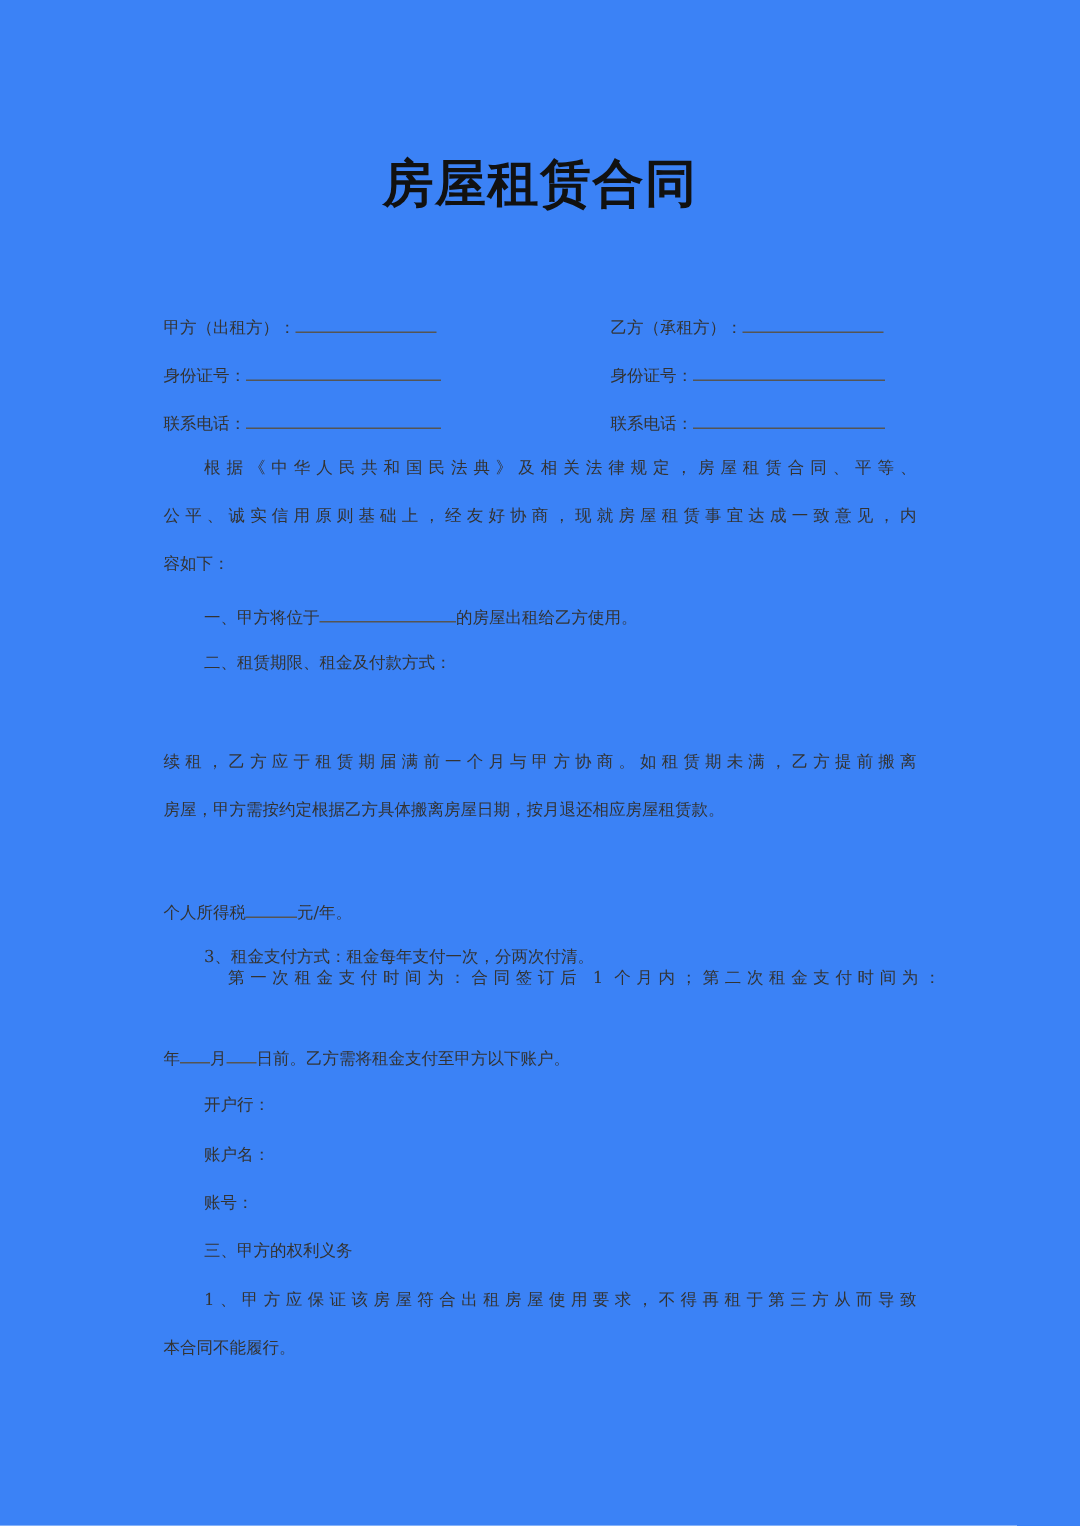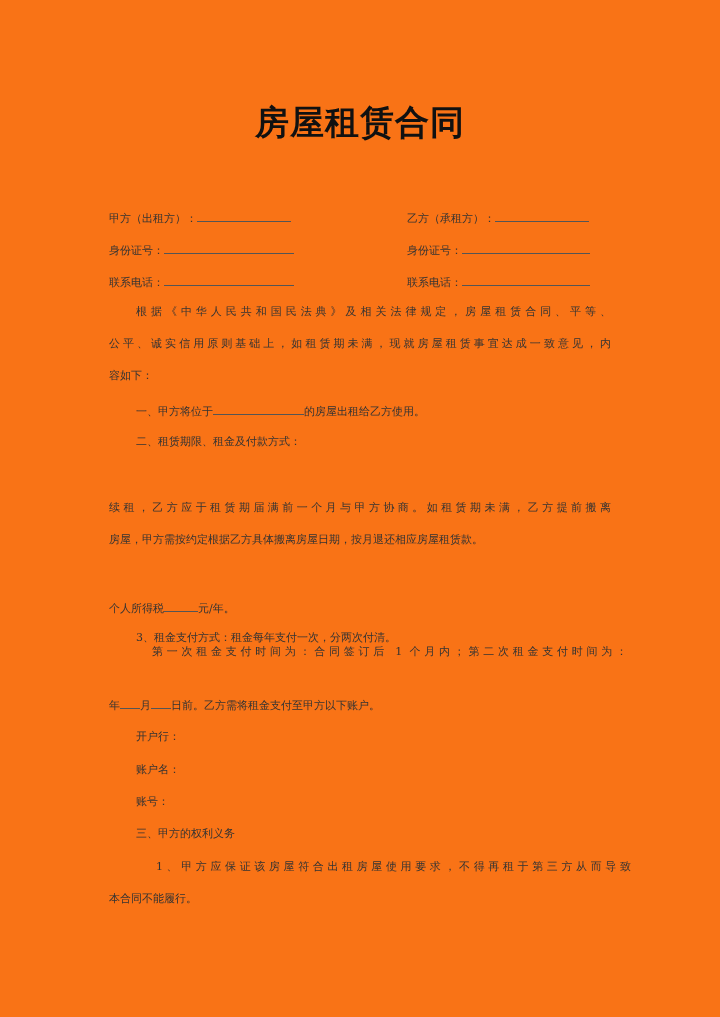--- a/index.html
+++ b/index.html
@@ -1,21 +1,21 @@
 <!DOCTYPE html>
 <html><head>
 <meta charset="utf-8">
 <style>
   html, body { margin: 0; padding: 0; background: #ffffff; }
   body {
     width: 720px; height: 1017px; position: relative; overflow: hidden;
     font-family: "DejaVu Serif", "Liberation Serif", serif;
     color: #2b2b2b;
   }
-  .page { position: absolute; left: 0; top: 0; width: 720px; height: 1017px; background: #f97316; }
+  .page { position: absolute; left: 0; top: 0; width: 720px; height: 1017px; background: #3b82f6; }
   .title {
     position: absolute; left: 0; width: 720px; top: 100px; text-align: center;
     font-family: "DejaVu Sans", "Liberation Sans", sans-serif;
     font-size: 34px; font-weight: bold; color: #111; letter-spacing: 1px;
   }
   .line {
     position: absolute; left: 109px; font-size: 11px; line-height: 20px; white-space: nowrap; color: #333;
   }
   .indent { left: 136px; }
   .right { left: 407px; }
@@ -55,21 +55,21 @@
   </div>
 
   <div class="line" style="top:270px">
     <span>联系电话：</span><span class="blank b-id"></span>
   </div>
   <div class="line right" style="top:270px">
     <span>联系电话：</span><span class="blank b-id-r"></span>
   </div>
 
   <div class="line indent" style="top:302px; width:475px; text-align:justify; text-align-last:justify;">根据《中华人民共和国民法典》及相关法律规定，房屋租赁合同、平等、</div>
-  <div class="line just" style="top:334px">公平、诚实信用原则基础上，如租赁期未满，现就房屋租赁事宜达成一致意见，内</div>
+  <div class="line just" style="top:334px">公平、诚实信用原则基础上，经友好协商，现就房屋租赁事宜达成一致意见，内</div>
   <div class="line" style="top:366px">容如下：</div>
 
   <div class="line indent" style="top:399px">
     <span>一、甲方将位于</span><span class="blank b-loc"></span><span>的房屋出租给乙方使用。</span>
   </div>
 
   <div class="line indent" style="top:432px">二、租赁期限、租金及付款方式：</div>
 
   <div class="line" style="top:530px">房屋，甲方需按约定根据乙方具体搬离房屋日期，按月退还相应房屋租赁款。</div>
   <div class="line just" style="top:498px">续租，乙方应于租赁期届满前一个月与甲方协商。如租赁期未满，乙方提前搬离</div>
@@ -83,16 +83,16 @@
   <div class="line indent" style="top:642px; width:475px; text-align:justify; text-align-last:justify;margin-left:16px;">第一次租金支付时间为：合同签订后 1 个月内；第二次租金支付时间为：</div>
   <div class="line" style="top:693px">
     <span>年</span><span class="blank b-md"></span><span>月</span><span class="blank b-md"></span><span>日前。乙方需将租金支付至甲方以下账户。</span>
   </div>
 
   <div class="line indent" style="top:727px">开户行：</div>
   <div class="line indent" style="top:760px">账户名：</div>
   <div class="line indent" style="top:792px">账号：</div>
 
   <div class="line indent" style="top:824px">三、甲方的权利义务</div>
-  <div class="line indent" style="top:857px; width:475px; text-align:justify; text-align-last:justify;margin-left:20px;">1、甲方应保证该房屋符合出租房屋使用要求，不得再租于第三方从而导致</div>
+  <div class="line indent" style="top:857px; width:475px; text-align:justify; text-align-last:justify;">1、甲方应保证该房屋符合出租房屋使用要求，不得再租于第三方从而导致</div>
   <div class="line" style="top:889px">本合同不能履行。</div>
 
 </div>
 
 </body></html>

